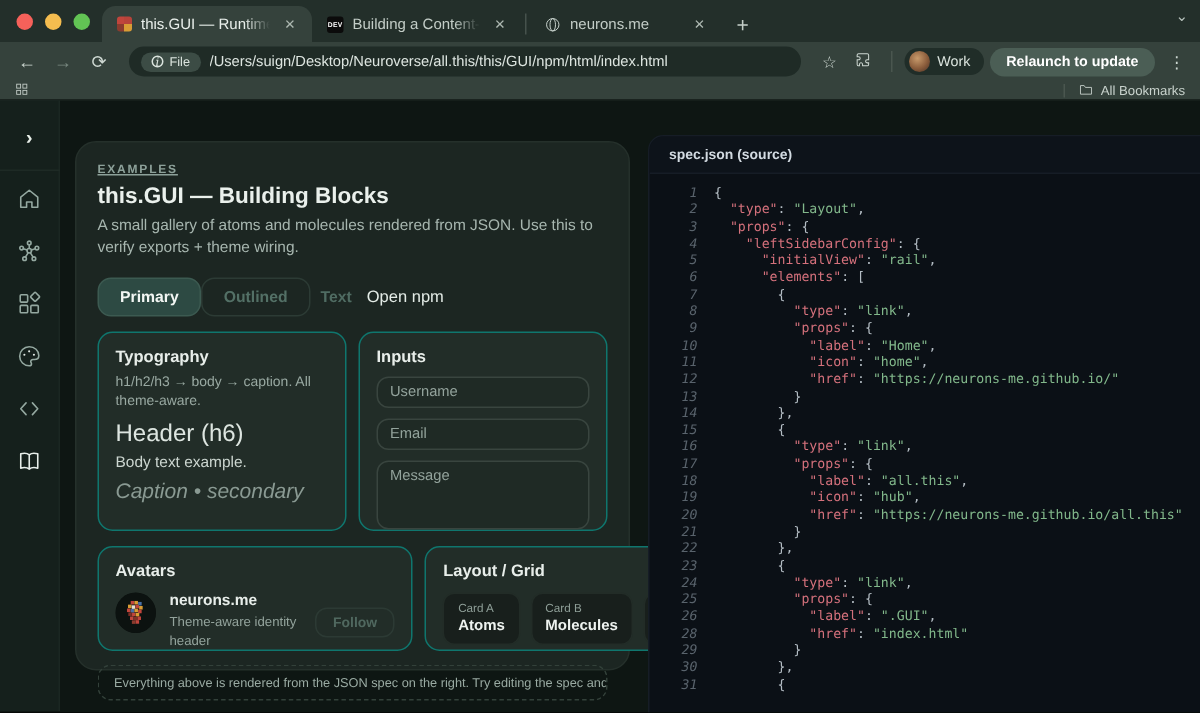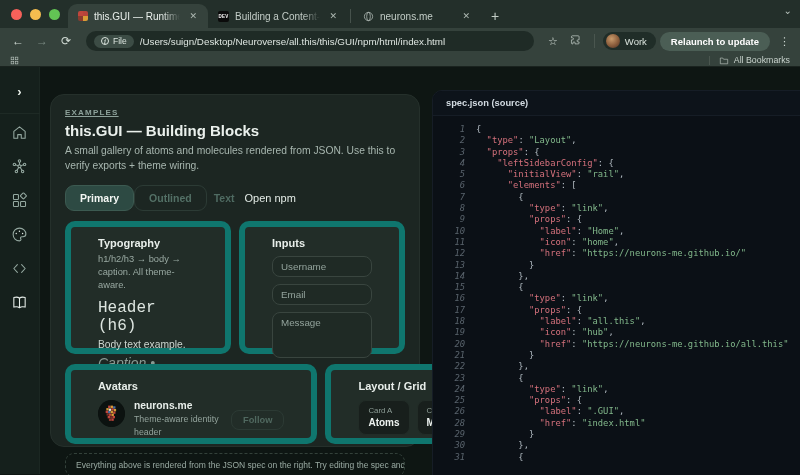--- a/index.html
+++ b/index.html
@@ -74,26 +74,26 @@
   .eyebrow { font-size:8px; letter-spacing:1.2px; color:#8da19a; font-weight:bold;text-decoration:underline; }
   .h-title { font-size:15px; font-weight:bold; color:#eaf0ec; margin-top:5px; }
   .h-sub { font-size:10.3px; line-height:1.45; color:#a7b6af; margin-top:5px; width:352px; }
   .btn-row { display:flex; align-items:center; margin-top:11px; }
   .btn { font-size:10.5px; border-radius:9px; padding:6px 14px; border:1px solid transparent; background:none; }
   .btn-primary { background:#2d4a43; border-color:#3c5a51; color:#f2f6f3; font-weight:bold; }
   .btn-outlined { border-color:#2c3b35; color:#537066; font-weight:bold; }
   .btn-text { color:#4f6b62; font-weight:bold; padding:6px 6px; }
   .btn-link { color:#e3ebe6; font-size:11px; padding:6px 2px; }
   .grid2 { display:grid; grid-template-columns:1fr 1fr; gap:8px; margin-top:10px; }
-  .subcard { background:#222d28; border:6px solid #0f766e; border-radius:10px; padding:10px 27px; }
+  .subcard { background:#222d28; border:1px solid #0f766e; border-radius:10px; padding:10px 11px; }
   .subcard.tall { height:133px; }
-  .subcard.short { height:80px; }
+  .subcard.short { height:70px; }
   .sc-title { font-size:11px; font-weight:bold; color:#e8eeea; }
   .typo-desc { font-size:9.3px; color:#99a9a2; line-height:1.4; margin-top:4px; }
-  .typo-header { font-size:16px; color:#dde5e0; margin-top:7px;font-family:Liberation Mono, monospace; }
+  .typo-header { font-size:16px; color:#dde5e0; margin-top:7px; }
   .typo-body { font-size:10.3px; color:#ccd6d0; margin-top:4px; }
   .typo-caption { font-size:14px; color:#8a9a93; margin-top:5px;font-style:italic; }
   .field { display:block; width:100%; background:#1f2a25; border:1px solid #39453f; border-radius:8px;
            color:#dde5e0; font-size:9.8px; padding:4px 8px; margin-top:7px; font-family:"Liberation Sans",sans-serif; }
   .field::placeholder { color:#93a39c; }
   input.field { height:21px; }
   textarea.field { height:46px; resize:none; }
   .avatar-row { display:flex; align-items:flex-start; gap:9px; margin-top:8px; }
   .avatar-img { width:27px; height:27px; border-radius:50%; flex:none; overflow:hidden; background:#0c1210; }
   .avatar-img svg { width:27px; height:27px; display:block; }

